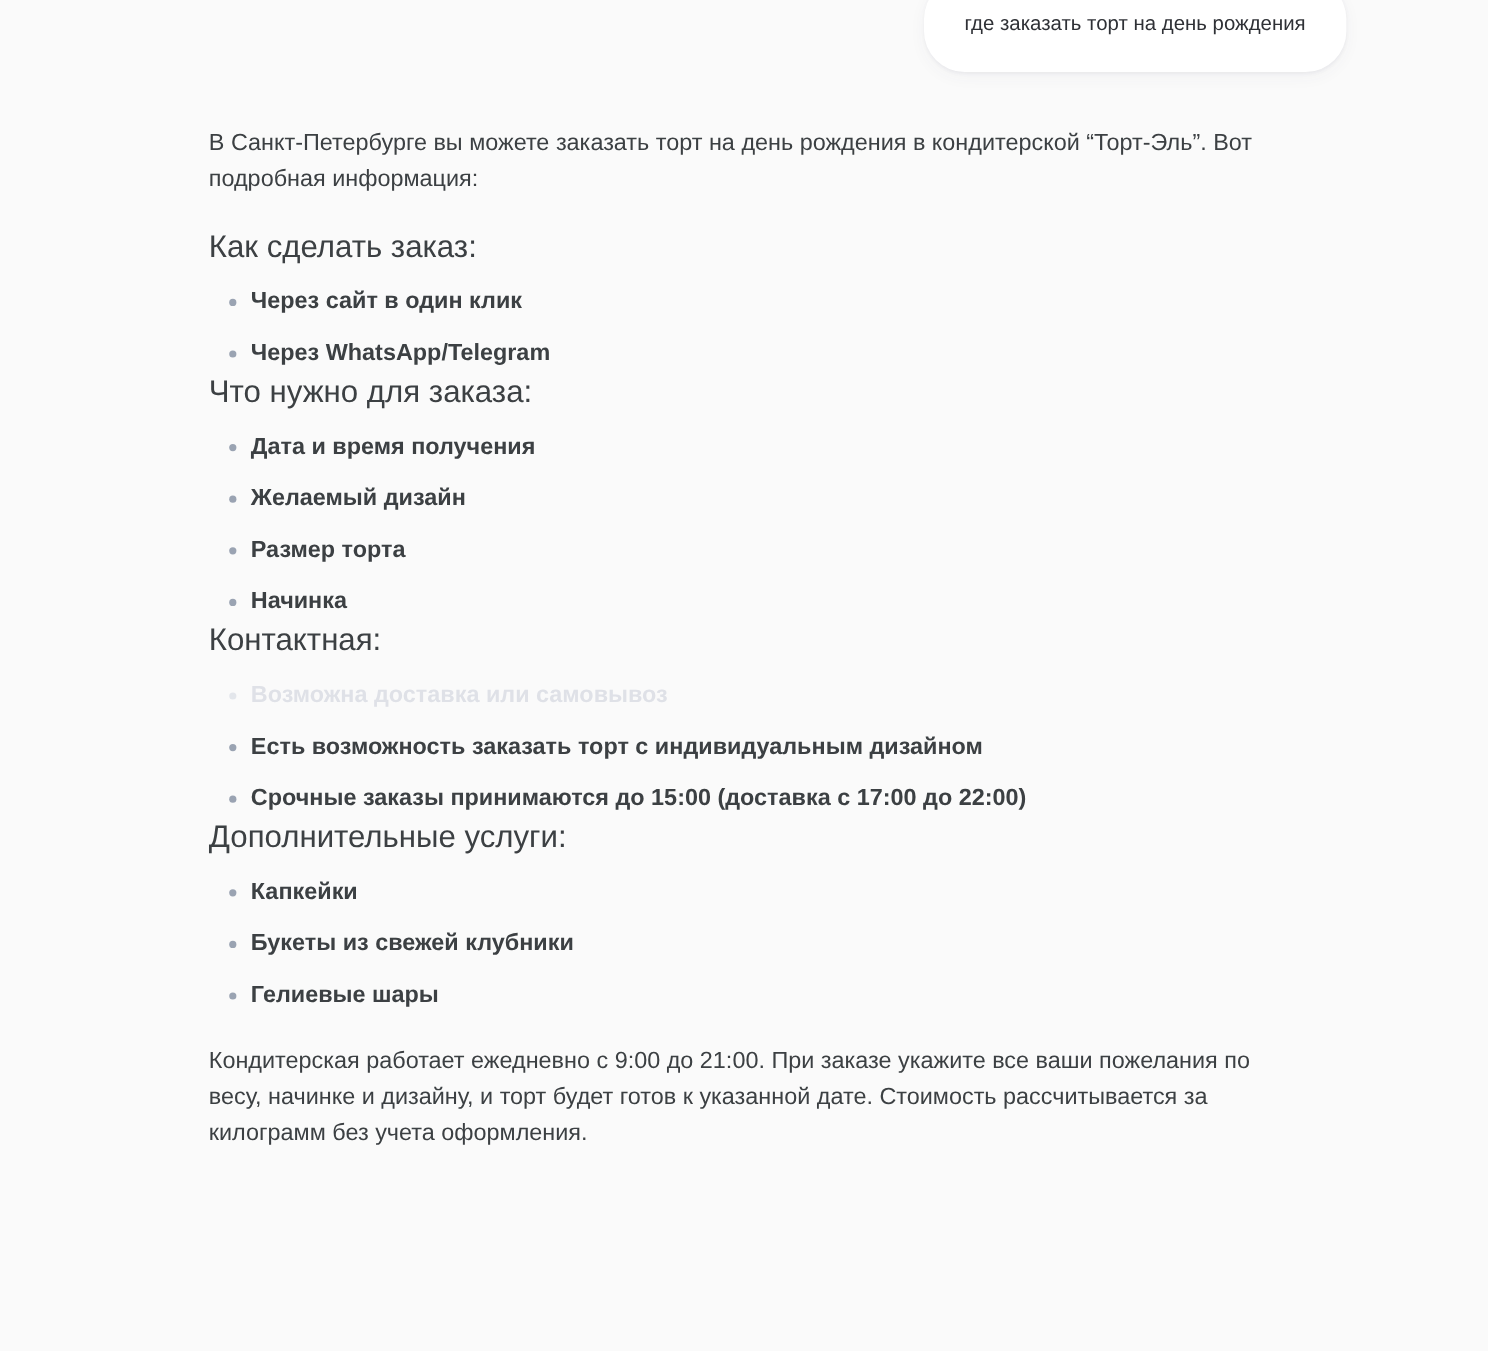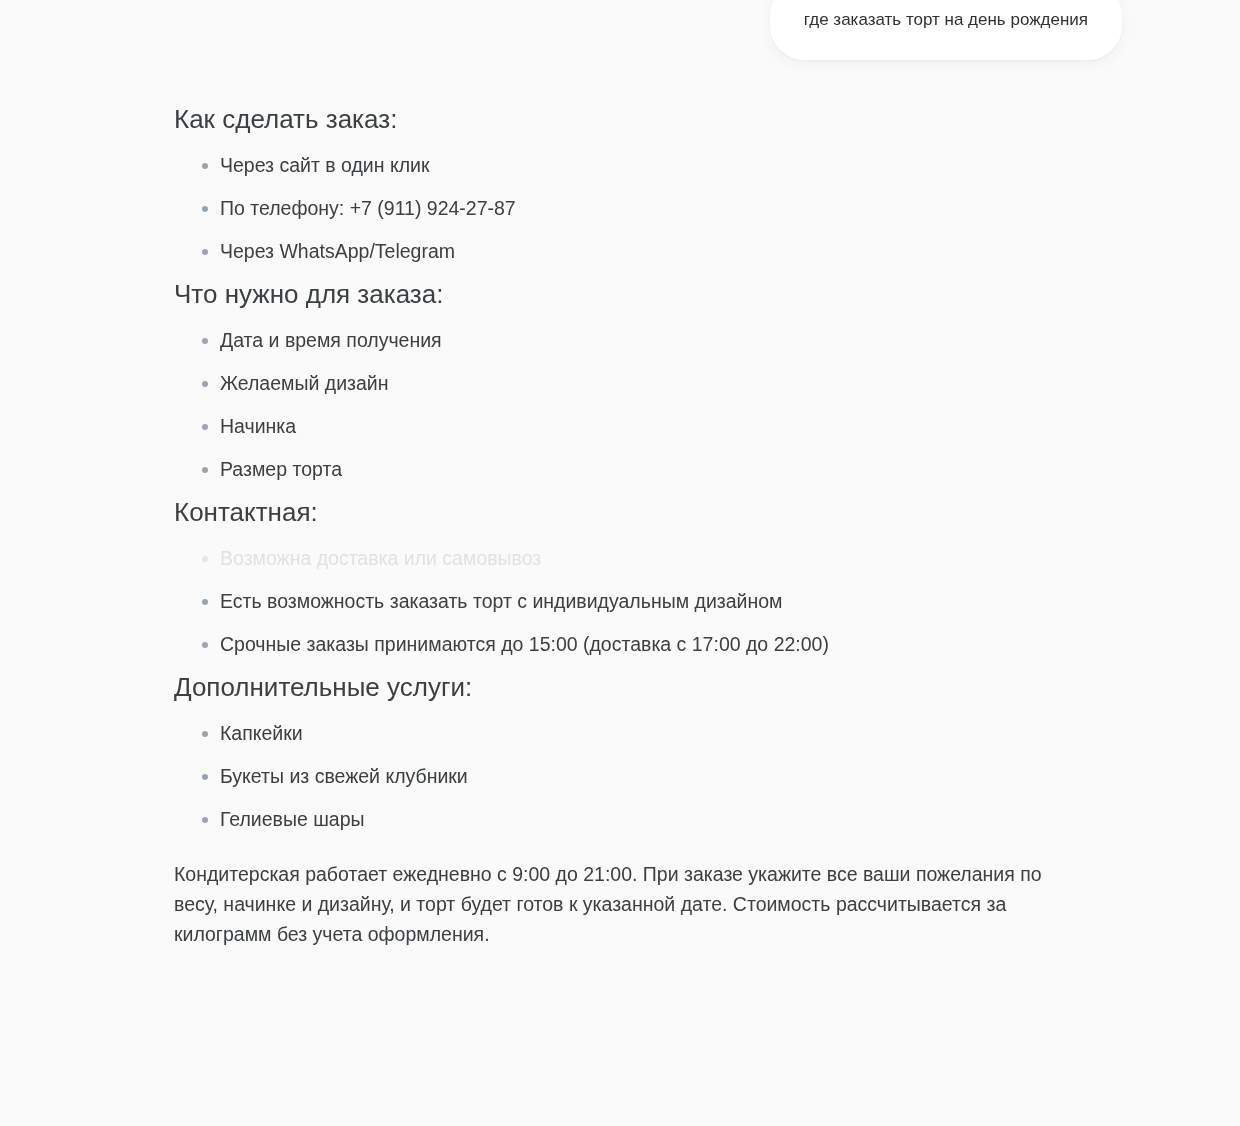--- a/index.html
+++ b/index.html
@@ -60,22 +60,23 @@
 
   .section-head {
     font-size: 26px;
     line-height: 30px;
     color: #3c4043;
     margin: 0 0 18px 0;
   }
 
   ul.bullets {
     list-style: none;
-    margin: 15px;
+    margin: 4px;
     padding: 0;
+    font-weight: bold;
   }
   ul.bullets li {
     position: relative;
     font-size: 19.5px;
     line-height: 26px;
     color: #3c4043;
     padding-left: 31px;
     margin-bottom: 17px;
   }
   ul.bullets li:last-child { margin-bottom: 0; }
@@ -103,34 +104,34 @@
 <body>
 
 <div class="user-row">
   <div class="user-bubble">
     <div class="user-bubble-text">где заказать торт на день рождения</div>
   </div>
 </div>
 
 <div class="answer">
 
+  <p class="para intro">В Санкт-Петербурге вы можете заказать торт на день рождения в кондитерской “Торт-Эль”. Вот подробная информация:</p>
 
   <div class="section-head">Как сделать заказ:</div>
   <ul class="bullets list-gap-after">
     <li>Через сайт в один клик</li>
-    <li>По телефону: +7 (911) 924-27-87</li>
     <li>Через WhatsApp/Telegram</li>
   </ul>
 
   <div class="section-head">Что нужно для заказа:</div>
   <ul class="bullets list-gap-after">
     <li>Дата и время получения</li>
     <li>Желаемый дизайн</li>
+    <li>Размер торта</li>
     <li>Начинка</li>
-    <li>Размер торта</li>
   </ul>
 
   <div class="section-head">Контактная:</div>
   <ul class="bullets list-gap-after">
     <li class="faded">Возможна доставка или самовывоз</li>
     <li>Есть возможность заказать торт с индивидуальным дизайном</li>
     <li>Срочные заказы принимаются до 15:00 (доставка с 17:00 до 22:00)</li>
   </ul>
 
   <div class="section-head">Дополнительные услуги:</div>

